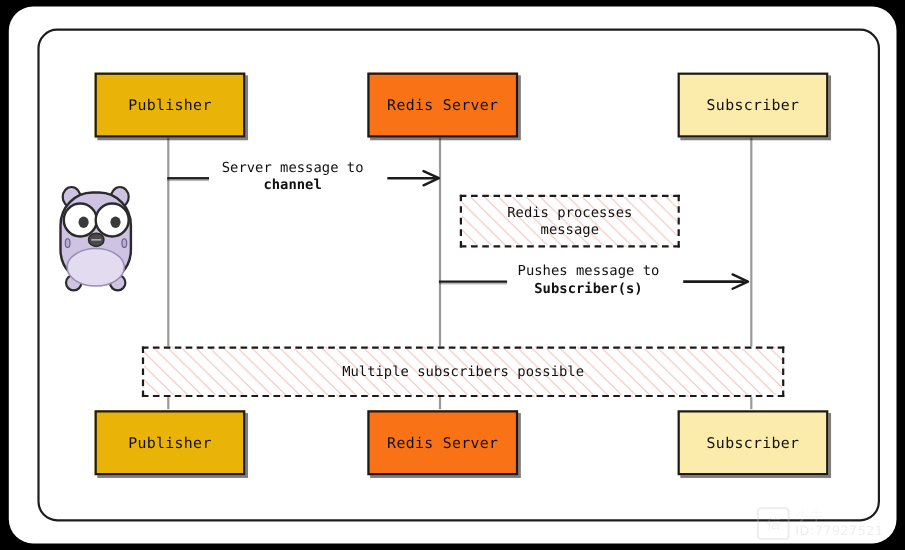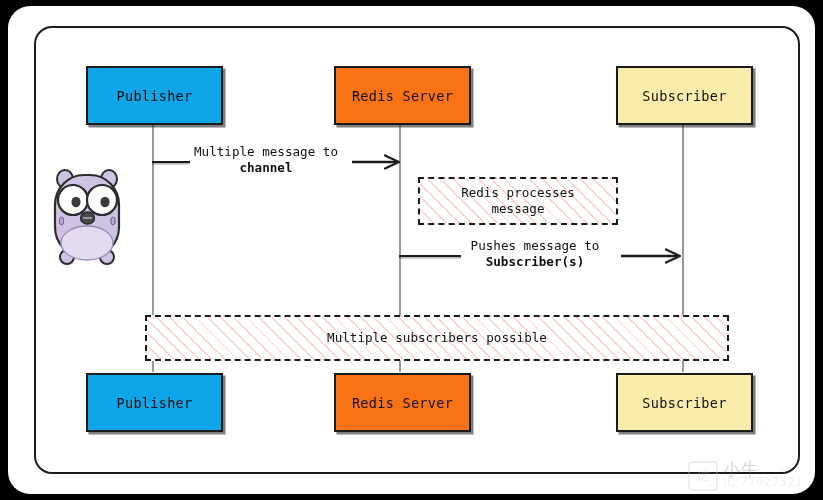--- a/index.html
+++ b/index.html
@@ -28,21 +28,21 @@
   }
 
   
   .pbox{
     position:absolute;
     border:2px solid #1a1a1a;
     box-shadow:2.5px 2.5px 0 rgba(20,20,20,0.55);
     display:flex;align-items:center;justify-content:center;
     font-size:13.5px;color:#111;letter-spacing:.3px;
   }
-  .pbox.green{background:#0ea5e9;}
+  .pbox.green{background:#eab308;}
   .pbox.blue{background:#f97316;}
   .pbox.yellow{background:#fbecab;}
 
   
   .msg{position:absolute;}
   .msg .seg{
     position:absolute;height:2.4px;background:#1b1b1b;top:0;
     box-shadow:0 1.6px 0 rgba(0,0,0,.28);
   }
   .msg .label{
@@ -76,21 +76,21 @@
   .watermark{
     position:absolute;left:688px;top:456px;width:132px;height:40px;
     opacity:.30;display:flex;align-items:center;gap:5px;
   }
   .wm-logo{
     width:26px;height:26px;border:2.6px solid #c9c9c9;border-radius:4px;
     display:flex;align-items:center;justify-content:center;
     font-size:13px;color:#c9c9c9;font-family:"DejaVu Sans",sans-serif;
   }
   .wm-text{display:flex;flex-direction:column;line-height:13px;}
-  .wm-top{font-size:17px;color:#737373;font-family:"DejaVu Sans",sans-serif;letter-spacing:1px;}
+  .wm-top{font-size:12px;color:#e5e5e5;font-family:"DejaVu Sans",sans-serif;letter-spacing:1px;}
   .wm-id{font-size:11.5px;color:#cacaca;font-family:"DejaVu Sans",sans-serif;letter-spacing:.5px;}
 </style>
 </head>
 <body>
 
 <div id="stage">
 
   <div class="page-bg"></div>
   <div class="inner-frame"></div>
 
@@ -103,21 +103,21 @@
   </div>
   <div class="pbox blue" style="left:334px;top:66px;width:133px;height:55px;">
     <span>Redis Server</span>
   </div>
   <div class="pbox yellow" style="left:616px;top:66px;width:133px;height:55px;">
     <span>Subscriber</span>
   </div>
 
   <div class="msg" style="left:152px;top:161px;width:248px;height:38px;">
     <div class="seg" style="left:0px;width:38px;"></div>
-    <div class="label" style="left:34px;top:-17px;width:160px;">Multiple message to</div>
+    <div class="label" style="left:34px;top:-17px;width:160px;">Server message to</div>
     <div class="label" style="left:34px;top:-1px;width:160px;font-weight:bold;">channel</div>
     <div class="head" style="left:200px;top:-7px;">
       <svg width="50" height="16" viewBox="0 0 50 16">
         <path d="M0 8 L44 8" stroke="#1b1b1b" stroke-width="2.4" fill="none"></path>
         <path d="M33 1.5 L47 8 L33 14.5" stroke="#1b1b1b" stroke-width="2.2" fill="none" stroke-linecap="round" stroke-linejoin="round"></path>
       </svg>
     </div>
   </div>
 
   <div class="note" style="left:418px;top:177px;width:196px;height:44px;">
@@ -130,21 +130,21 @@
     <div class="label" style="left:56px;top:-17px;width:160px;">Pushes message to</div>
     <div class="label" style="left:56px;top:-1px;width:160px;font-weight:bold;">Subscriber(s)</div>
     <div class="head" style="left:222px;top:-7px;">
       <svg width="62" height="16" viewBox="0 0 62 16">
         <path d="M0 8 L56 8" stroke="#1b1b1b" stroke-width="2.4" fill="none"></path>
         <path d="M45 1.5 L59 8 L45 14.5" stroke="#1b1b1b" stroke-width="2.2" fill="none" stroke-linecap="round" stroke-linejoin="round"></path>
       </svg>
     </div>
   </div>
 
-  <div class="note" style="left:145px;top:315px;width:580px;height:42px;">
+  <div class="note" style="left:129px;top:315px;width:580px;height:42px;">
     <span class="ntext">Multiple subscribers possible</span>
   </div>
 
   <div class="pbox green" style="left:86px;top:373px;width:133px;height:55px;">
     <span>Publisher</span>
   </div>
   <div class="pbox blue" style="left:334px;top:373px;width:133px;height:55px;">
     <span>Redis Server</span>
   </div>
   <div class="pbox yellow" style="left:616px;top:373px;width:133px;height:55px;">

